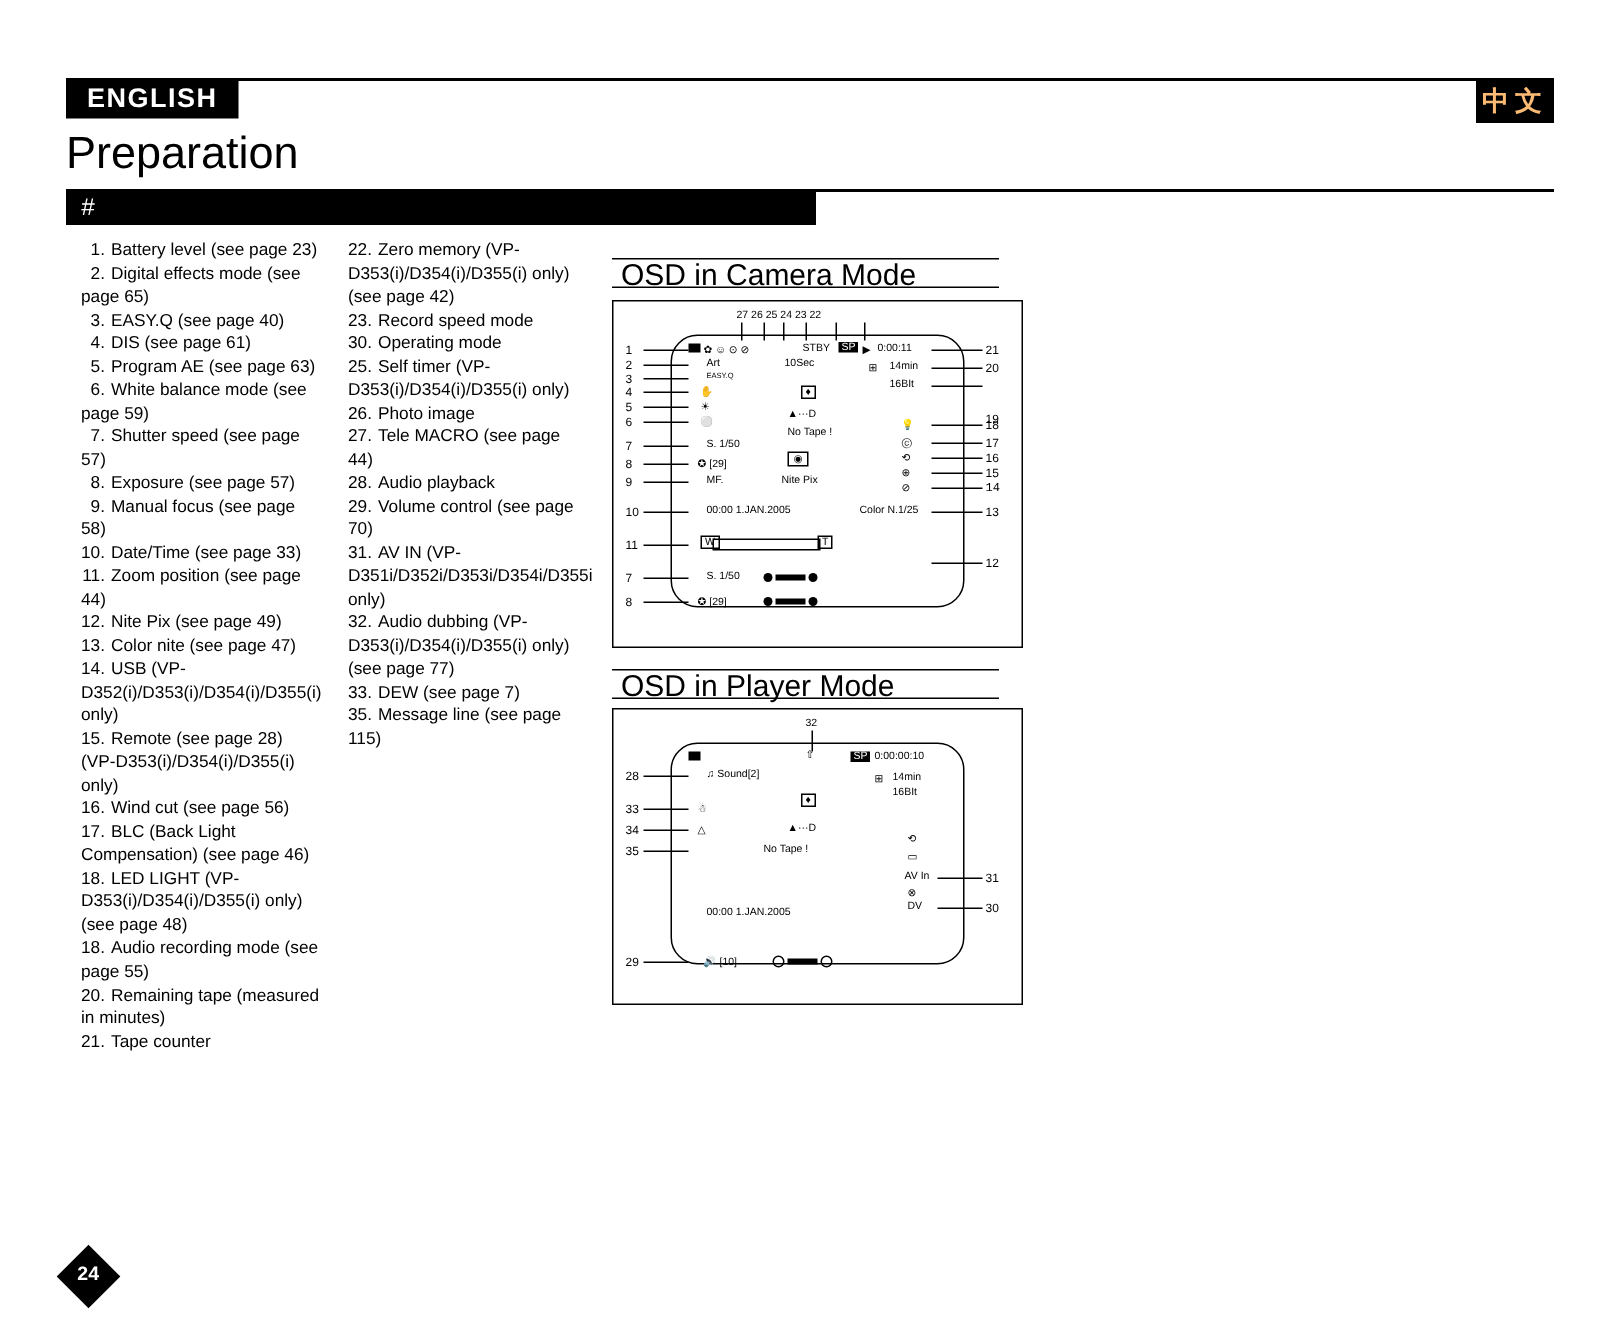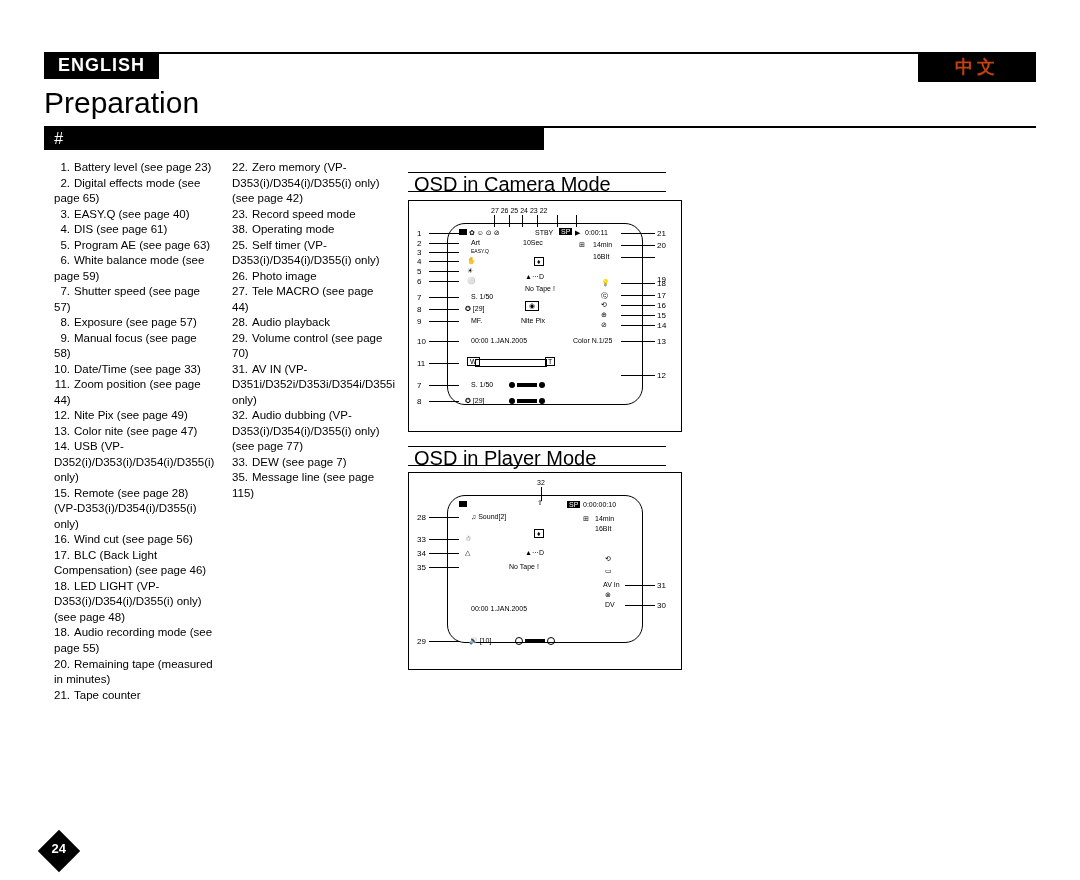--- a/index.html
+++ b/index.html
@@ -1,19 +1,19 @@
 <!DOCTYPE html>
 <html><head>
 <meta charset="utf-8">
 <style>
   body{margin:0;background:#fff;font-family:Arial,Helvetica,sans-serif;width:1080px;height:880px;overflow:hidden}
   .page{position:relative;width:1080px;height:880px}
   .rule{position:absolute;left:44px;right:44px;top:52px;border-top:2px solid #000}
   .lang-en{position:absolute;left:44px;top:52px;background:#000;color:#fff;font-size:18px;letter-spacing:1px;padding:3px 14px;font-weight:bold}
-  .lang-cn{position:absolute;right:44px;top:52px;background:#000;color:#c2410c;font-size:18px;padding:3px 37px;font-weight:bold;letter-spacing:4px}
+  .lang-cn{position:absolute;right:44px;top:52px;background:#000;color:#fdba74;font-size:18px;padding:3px 4px;font-weight:bold;letter-spacing:4px}
   .title{position:absolute;left:44px;top:86px;font-size:30px}
   .rule2{position:absolute;left:44px;right:44px;top:126px;border-top:2px solid #000}
   .subbar{position:absolute;left:44px;top:128px;height:22px;display:flex}
   .sub-left{background:#000;color:#fff;font-style:italic;font-size:15px;padding:2px 10px;width:490px;font-weight:bold}
   .sub-right{background:#000;color:#fff;width:480px;font-style:italic;padding:2px 10px}
   .cols{position:absolute;left:54px;top:160px;display:flex;gap:18px;font-size:11.5px;line-height:1.35}
   .col{width:160px}
   .col ol{list-style:none;padding:0;margin:0}
   .col li{margin:0}
   .num{display:inline-block;width:16px;text-align:right;margin-right:4px}
@@ -75,21 +75,21 @@
           <li><span class="num">18.</span>LED LIGHT (VP-D353(i)/D354(i)/D355(i) only) (see page 48)</li>
           <li><span class="num">18.</span>Audio recording mode (see page 55)</li>
           <li><span class="num">20.</span>Remaining tape (measured in minutes)</li>
           <li><span class="num">21.</span>Tape counter</li>
         </ol>
       </div>
     <div class="col">
         <ol id="col2">
           <li><span class="num">22.</span>Zero memory (VP-D353(i)/D354(i)/D355(i) only) (see page 42)</li>
           <li><span class="num">23.</span>Record speed mode</li>
-          <li><span class="num">38.</span>Operating mode</li>
+          <li><span class="num">30.</span>Operating mode</li>
           <li><span class="num">25.</span>Self timer (VP-D353(i)/D354(i)/D355(i) only)</li>
           <li><span class="num">26.</span>Photo image</li>
           <li><span class="num">27.</span>Tele MACRO (see page 44)</li>
           <li><span class="num">28.</span>Audio playback</li>
           <li><span class="num">29.</span>Volume control (see page 70)</li>
           <li><span class="num">31.</span>AV IN (VP-D351i/D352i/D353i/D354i/D355i only)</li>
           <li><span class="num">32.</span>Audio dubbing (VP-D353(i)/D354(i)/D355(i) only) (see page 77)</li>
           <li><span class="num">33.</span>DEW (see page 7)</li>
           <li><span class="num">35.</span>Message line (see page 115)</li>
         </ol>

